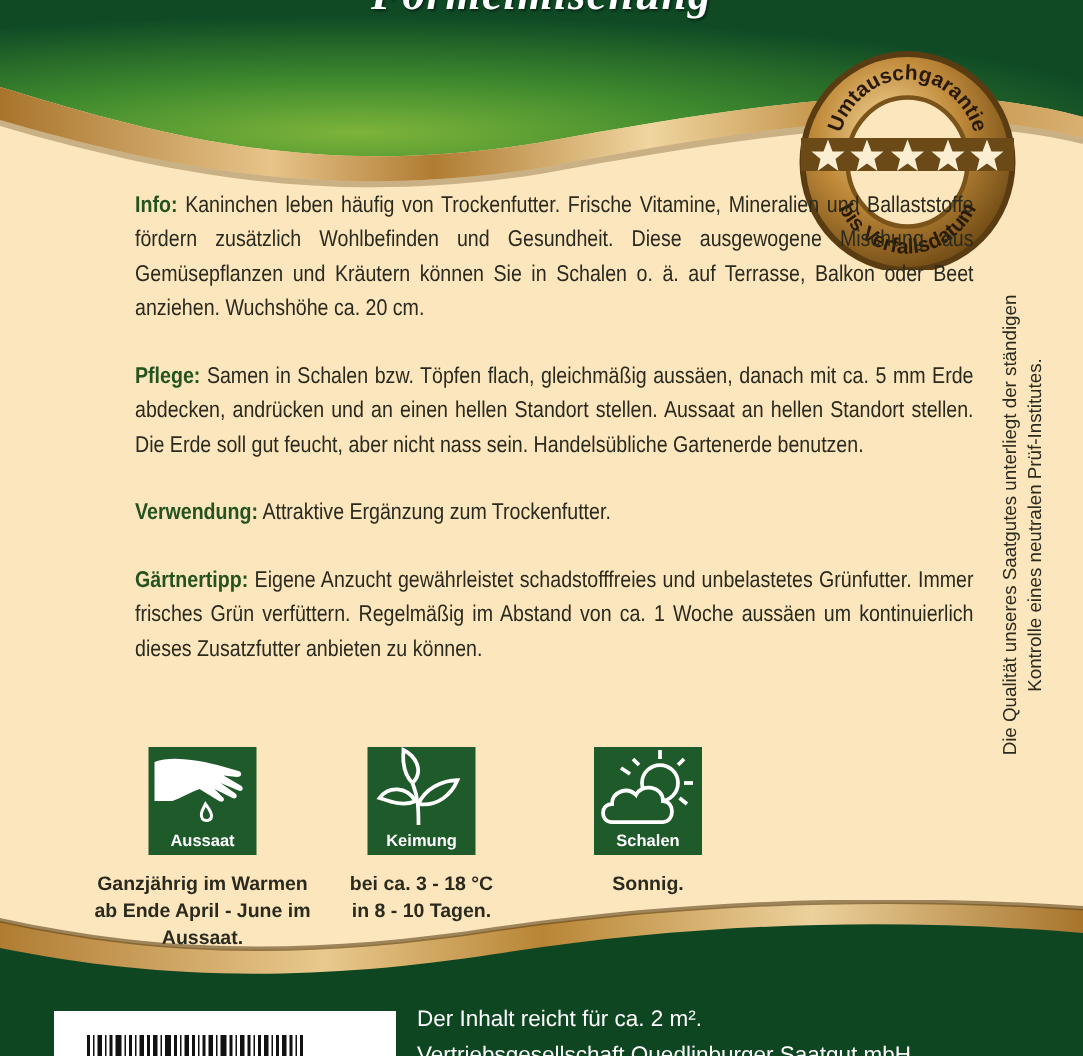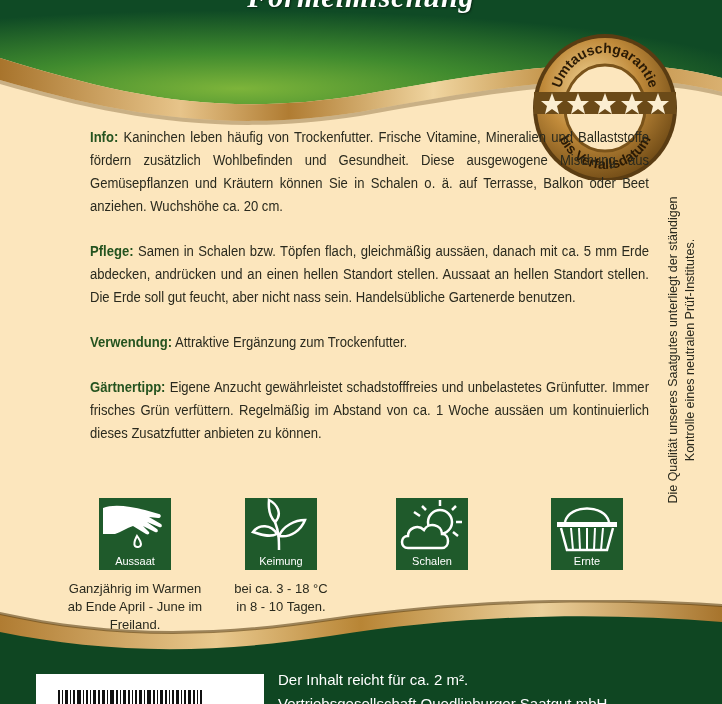--- a/index.html
+++ b/index.html
@@ -7,21 +7,21 @@
   .bg-cream { position:absolute; inset:0; background:#fce6bd; }
   .top-band { position:absolute; left:0; top:0; width:722px; height:140px; }
   .bottom-band { position:absolute; left:0; top:600px; width:722px; height:104px; }
   .title { position:absolute; left:0; width:722px; top:-20px; text-align:center; color:#fff; font-family:"Liberation Serif", serif; font-style:italic; font-weight:bold; font-size:30px; letter-spacing:1px; text-shadow:1px 1px 2px rgba(0,0,0,.5); }
   .seal { position:absolute; left:530px; top:30px; width:150px; height:150px; }
   .content { position:absolute; left:90px; top:125px; width:560px; color:#2a2a1e; font-family:"Liberation Sans", sans-serif; font-size:15.2px; line-height:23px; transform:scaleX(0.86); transform-origin:left top; width:650px; }
   .para { margin:0 0 22px 0; text-align:justify; }
   .label { color:#24531f; font-weight:bold; }
   .side-note { position:absolute; left:665px; top:520px; width:340px; transform-origin:left top; transform:rotate(-90deg); color:#2a2a1e; font-size:12.5px; line-height:17px; text-align:center; }
   .icons { position:absolute; left:0; top:498px; width:722px; }
-  .icon-col { position:absolute; width:150px; text-align:center; }
+  .icon-col { position:absolute; width:150px; text-align:center;font-weight:bold; }
   .icon-box { width:72px; height:72px; margin:0 auto; background:#1f5a2b; position:relative; }
   .icon-box svg { position:absolute; left:0; top:0; }
   .icon-label { position:absolute; bottom:3px; left:0; width:72px; text-align:center; color:#fff; font-size:11px; }
   .icon-desc { margin-top:10px; font-size:13px; line-height:18px; color:#2a2a1e; }
   .barcode-box { position:absolute; left:36px; top:674px; width:228px; height:40px; background:#fff; }
   .barcode { position:absolute; left:22px; top:16px; display:flex; gap:2px; }
   .barcode span { display:block; height:30px; background:#111; }
   .bottom-text { position:absolute; left:278px; top:668px; color:#fff; font-size:15px; line-height:24px; }
 </style>
 </head>
@@ -110,21 +110,21 @@
     <div class="icon-box">
       <svg width="72" height="72" viewBox="0 0 72 72">
         <path d="M4,10 C14,6 30,8 46,12 L60,16 C63,17 62,20 59,20 L50,19 L62,26 C64,28 62,30 60,29 L48,24 L58,31 C60,33 58,35 56,34 L44,28 L50,34 C51,36 49,37 47,36 L34,28 C28,30 22,34 16,36 L4,36 Z" fill="#fff"></path>
         <path d="M38,38 C36,42 34,45 36,48 C38,50 42,49 42,46 C42,43 40,41 38,38 Z" fill="none" stroke="#fff" stroke-width="2"></path>
       </svg>
       <span class="icon-label">Aussaat</span>
     </div>
     <div class="icon-desc">
       <div>Ganzjährig im Warmen</div>
       <div>ab Ende April - June im</div>
-      <div>Freiland.</div>
+      <div>Aussaat.</div>
     </div>
   </div>
 
   <div class="icon-col" style="left:206px;">
     <div class="icon-box">
       <svg width="72" height="72" viewBox="0 0 72 72">
         <path d="M34,52 C34,42 34,34 30,24" fill="none" stroke="#fff" stroke-width="2.5"></path>
         <path d="M30,24 C22,16 24,4 24,2 C32,6 38,16 30,24 Z" fill="none" stroke="#fff" stroke-width="2.5"></path>
         <path d="M32,36 C24,40 14,36 8,34 C14,26 26,26 32,36 Z" fill="none" stroke="#fff" stroke-width="2.5"></path>
         <path d="M34,38 C38,28 50,22 60,22 C56,32 46,40 34,38 Z" fill="none" stroke="#fff" stroke-width="2.5"></path>
@@ -146,38 +146,26 @@
             <line x1="60" y1="8" x2="56" y2="12"></line>
           <line x1="66" y1="24" x2="60" y2="24"></line>
             <line x1="62" y1="38" x2="57" y2="34"></line>
           <line x1="26" y1="8" x2="30" y2="12"></line>
             <line x1="18" y1="14" x2="24" y2="18"></line>
         </g>
         <path d="M12,50 C4,50 4,38 12,38 C12,30 22,26 28,32 C32,24 46,26 46,36 C54,36 54,50 46,50 Z" fill="#1f5a2b" stroke="#fff" stroke-width="2.5"></path>
       </svg>
       <span class="icon-label">Schalen</span>
     </div>
+    <div class="icon-desc">
+      <div>Sonnig.</div>
+    </div>
   </div>
 
   <div class="icon-col" style="left:512px;">
-    <div class="icon-box">
-      <svg width="72" height="72" viewBox="0 0 72 72">
-        <path d="M14,24 C18,6 54,6 58,24" fill="none" stroke="#fff" stroke-width="2.5"></path>
-        <rect x="6" y="24" width="60" height="5" fill="#fff"></rect>
-        <path d="M10,30 L16,52 L56,52 L62,30" fill="none" stroke="#fff" stroke-width="2.5"></path>
-        <g stroke="#fff" stroke-width="2">
-          <line x1="20" y1="30" x2="22" y2="52"></line>
-            <line x1="28" y1="30" x2="29" y2="52"></line>
-          <line x1="36" y1="30" x2="36" y2="52"></line>
-            <line x1="44" y1="30" x2="43" y2="52"></line>
-          <line x1="52" y1="30" x2="50" y2="52"></line>
-        </g>
-      </svg>
-      <span class="icon-label">Ernte</span>
-    </div>
   </div>
 </div>
 
 <svg class="bottom-band" viewBox="0 0 722 104" width="722" height="104">
   <defs>
     <linearGradient id="gold2" x1="0" x2="1" y1="0" y2="0">
       <stop offset="0" stop-color="#b07c32"></stop>
       <stop offset="0.3" stop-color="#e9c98e"></stop>
       <stop offset="0.5" stop-color="#b88535"></stop>
       <stop offset="0.75" stop-color="#ecd19c"></stop>

